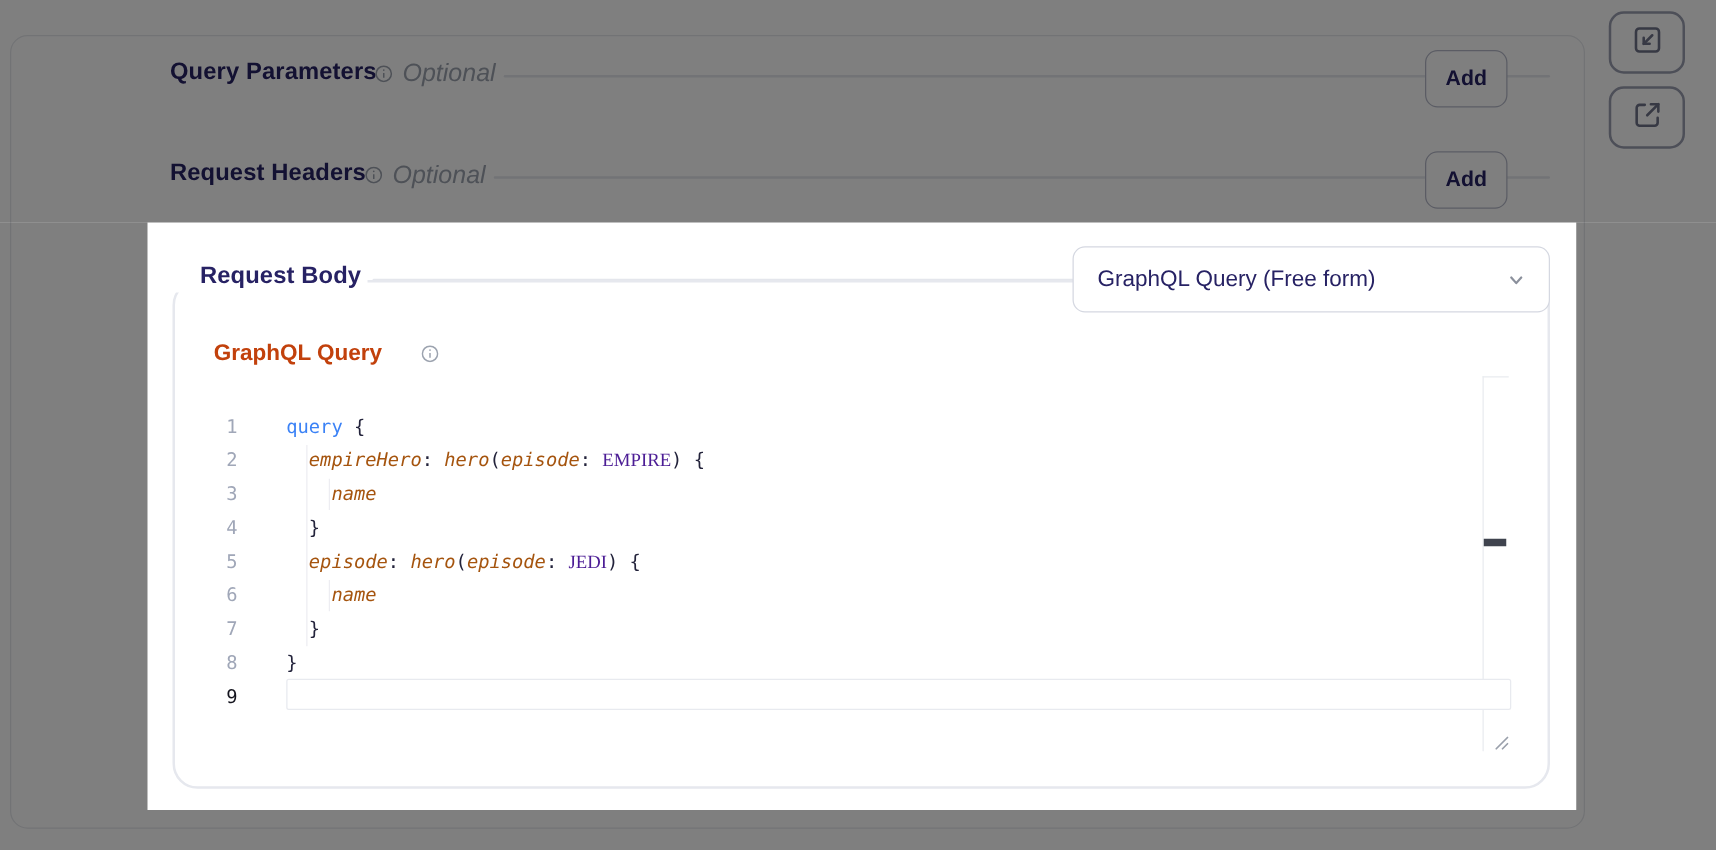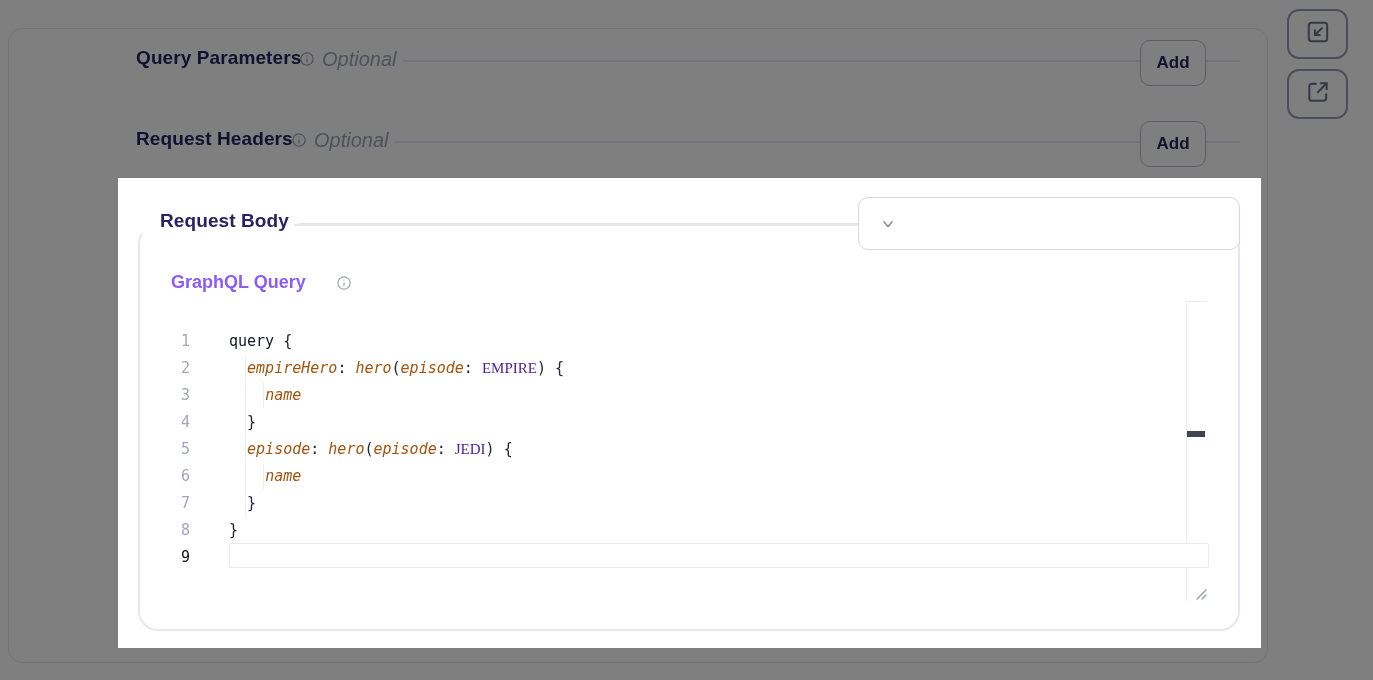--- a/index.html
+++ b/index.html
@@ -37,30 +37,30 @@
   .legend-patch{left:128px;top:214px;width:166px;height:20px;background:#ffffff;}
 
   .type-select{
     left:858px;top:197px;width:345px;height:51px;
     border:1.5px solid #d5d8e1;border-radius:10px;background:#ffffff;
     display:flex;align-items:center;padding:0 16px 0 19px;cursor:pointer;
   }
   .type-select .val{flex:1;font-size:18px;color:#272264;}
   .type-select .chev{color:#8b909c;display:flex;}
 
-  .editor-label{font-size:18px;font-weight:600;color:#8b5cf6;}
+  .editor-label{font-size:18px;font-weight:600;color:#c2410c;}
 
   
   .code-lines{left:160px;top:328px;width:1040px;}
   .code-row{display:flex;height:27px;line-height:27px;
     font-family:"DejaVu Sans Mono",monospace;font-size:15px;}
   .code-row .ln{width:30px;text-align:right;color:#a0a7b8;flex:none;}
   .code-row .ln.active{color:#14141e;}
   .code-row .cl{margin-left:39px;white-space:pre;}
-  .tok-kw{color:#0f172a;margin-top:35px;}
+  .tok-kw{color:#3b82f6;margin-top:35px;}
   .tok-prop{color:#a5540e;font-style:italic;}
   .tok-atom{color:#4c1d95;font-family:Liberation Serif, serif;}
   .tok-p{color:#23233b;}
 
   .indent-guide{width:1px;background:#ededf2;}
   .active-line-box{
     left:229px;top:543px;width:978px;height:23px;
     border:1px solid #e8eaef;border-radius:2px;background:#ffffff;z-index:1;
   }
   .sb-track{
@@ -114,20 +114,21 @@
   <div class="abs optional" style="left:314px;top:129px;">Optional</div>
   <div class="abs rule" style="left:395px;top:141px;width:845px;"></div>
   <div class="abs add-btn" style="left:1140px;top:121px;">Add</div>
 
   <div class="abs rule" style="left:298px;top:223px;width:942px;"></div>
   <div class="abs rb-container"></div>
   <div class="abs legend-patch"></div>
   <div class="abs sec-title" style="left:136px;top:210px;z-index:2;margin-left:24px;">Request Body</div>
 
   <div class="abs type-select" style="z-index:3;">
+    <span class="val">GraphQL Query (Free form)</span>
     <span class="chev">
       <svg width="20" height="20" viewBox="0 0 20 20" fill="none" stroke="currentColor" stroke-width="1.8" stroke-linecap="round" stroke-linejoin="round">
           <polyline points="6,8 10,12.5 14,8"></polyline>
         </svg>
     </span>
   </div>
 
   <div class="abs editor-label" style="left:171px;top:272px;">GraphQL Query</div>
   <span class="abs info-icon" style="left:337px;top:276px;">
     <svg width="14" height="14" viewBox="0 0 14 14" fill="none" stroke="currentColor" stroke-width="1.2">

